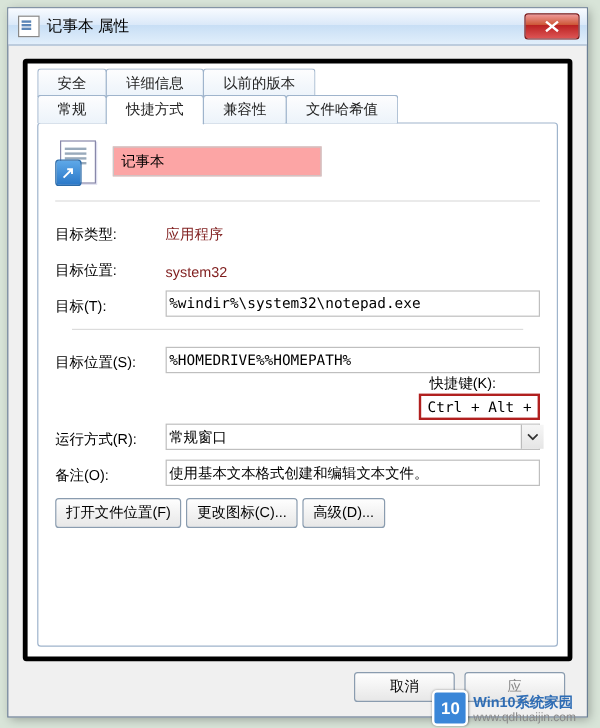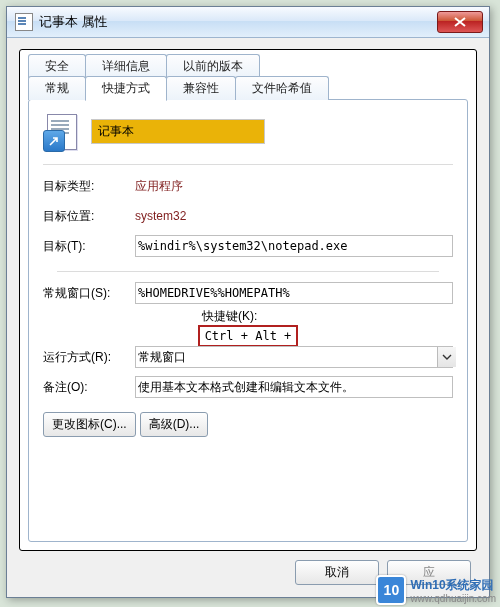--- a/index.html
+++ b/index.html
@@ -67,21 +67,21 @@
   }
   .closebtn svg { display: block; }
 
   .outer-panel {
     position: absolute;
     left: 12px;
     top: 42px;
     right: 12px;
     bottom: 46px;
     background: #fff;
-    border: 1px solid #000000;
+    border: 4px solid #000000;
     border-radius: 3px;
   }
 
   
   .tabrow {
     position: absolute;
     left: 8px;
     right: 8px;
     display: flex;
     gap: 0;
@@ -159,36 +159,36 @@
     display:flex;
     align-items:center;
     justify-content:center;
   }
   .app-icon .arrow svg { display:block; }
 
   .app-name-field {
     border: 1px solid #c8c8c8;
     padding: 3px 6px;
     width: 160px;
-    background:#eab308;
+    background:#fca5a5;
     color:#000;
   }
 
   .sep {
     border: none;
     border-top: 1px solid #dcdcdc;
     margin: 6px 14px;
   }
 
   .form {
     padding: 0 14px;
   }
   .row {
     display: flex;
-    align-items: center;
+    align-items: flex-end;
     height: 30px;
   }
   .lbl {
     width: 92px;
     color: #000;
   }
   .val-static {
     color: #7f1d1d;
   }
   .field {
@@ -249,21 +249,21 @@
     min-width: 62px;
     text-align:center;
     padding: 3px 10px;
   }
   .dlg-buttons .btn.apply {
     color:#888;
   }
 
   .footer-brand {
     position: absolute;
-    right: 4px;
+    right: 20px;
     bottom: 2px;
     display: flex;
     align-items: center;
     gap: 4px;
     z-index: 50;
   }
   .brand-icon {
     width: 26px; height: 26px;
     background: #3a86d8;
     border: 2px solid #fff;
@@ -345,21 +345,21 @@
         </div>
 
         <div class="row">
           <div class="lbl">目标(T):</div>
           <div class="field">%windir%\system32\notepad.exe</div>
         </div>
 
         <hr class="sep" style="margin-top:10px;margin-bottom:6px;">
 
         <div class="row">
-          <div class="lbl">常规窗口(S):</div>
+          <div class="lbl">目标位置(S):</div>
           <div class="field">%HOMEDRIVE%%HOMEPATH%</div>
         </div>
 
         <div class="row" style="height:34px;flex-direction:column;">
           <div class="lbl">快捷键(K):</div>
           <div class="field hl">Ctrl + Alt +</div>
         </div>
 
         <div class="row">
           <div class="lbl">运行方式(R):</div>
@@ -373,20 +373,21 @@
           </div>
         </div>
 
         <div class="row">
           <div class="lbl">备注(O):</div>
           <div class="field" style="font-family:inherit;">使用基本文本格式创建和编辑文本文件。</div>
         </div>
       </div>
 
       <div class="btnrow">
+        <div class="btn">打开文件位置(F)</div>
         <div class="btn">更改图标(C)...</div>
         <div class="btn">高级(D)...</div>
       </div>
 
     </div>
   </div>
 
   <div class="dlg-buttons">
     <div class="btn">取消</div>
     <div class="btn apply">应</div>

